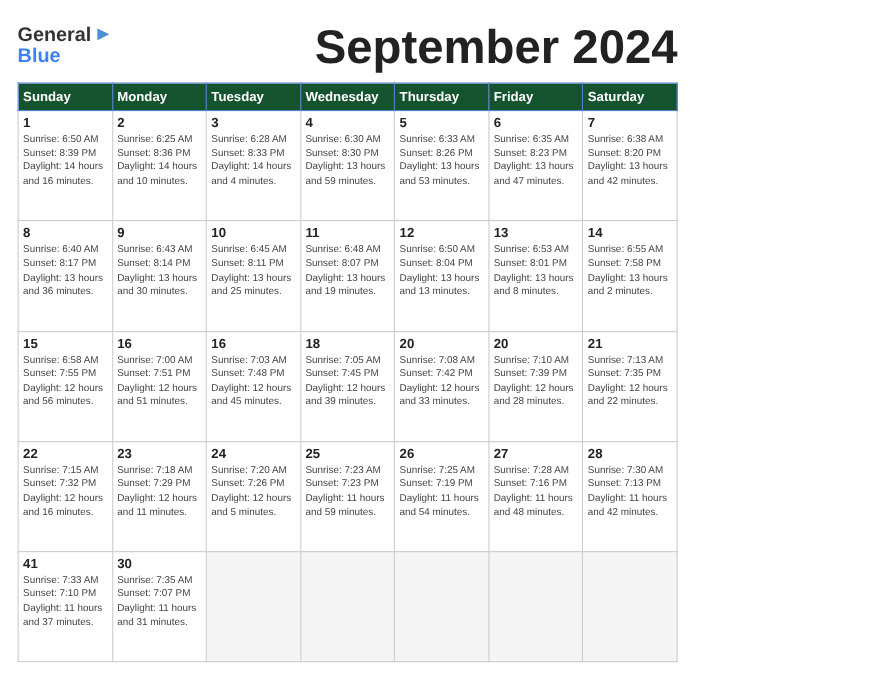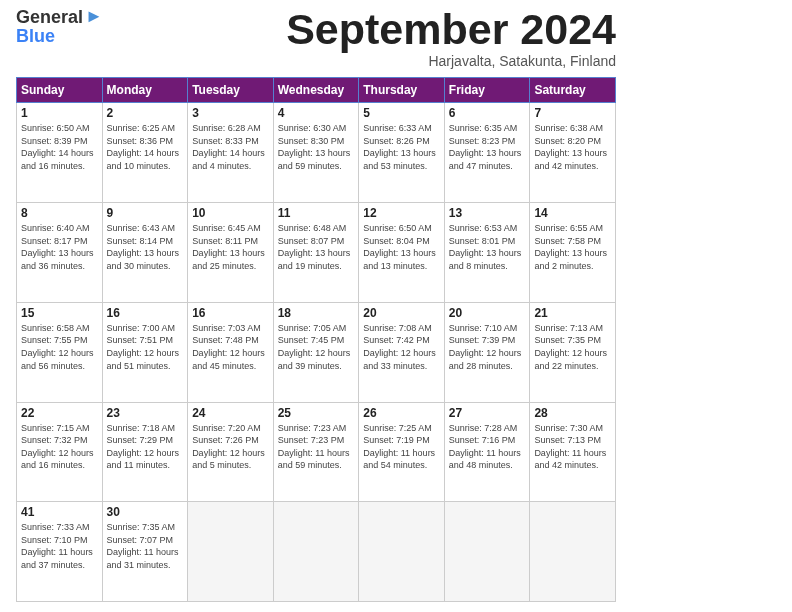--- a/index.html
+++ b/index.html
@@ -6,21 +6,21 @@
     body {
       font-family: Arial, sans-serif;
       background: #fff;
       width: 792px;
       height: 612px;
       overflow: hidden;
     }
     .page {
       width: 632px;
       height: 612px;
-      padding: 6px 16px 10px 16px;
+      padding: 20px 16px 10px 16px;
       display: flex;
       flex-direction: column;
       justify-content: space-between;
     }
     .header {
       display: flex;
       justify-content: space-between;
       align-items: flex-start;
       margin-bottom: 8px;
     }
@@ -64,21 +64,21 @@
       color: #555;
     }
     .calendar {
       flex: 1;
       border: 1px solid #ccc;
       border-collapse: collapse;
       width: 100%;
       table-layout: fixed;
     }
     .calendar th {
-      background: #701a75;
+      background: #14532d;
       color: #fff;
       font-size: 12px;
       font-weight: bold;
       padding: 5px 4px;
       text-align: left;
       border: 1px solid #5580d0;
     }
     .calendar td {
       border: 1px solid #ccc;
       vertical-align: top;
@@ -110,21 +110,20 @@
   <div class="header">
     <div class="logo">
       <div class="logo-row">
         <span class="logo-general">General</span>
         <span class="logo-arrow">►</span>
       </div>
       <span class="logo-blue">Blue</span>
     </div>
     <div class="title-section">
       <div class="main-title">September 2024</div>
-      <div class="subtitle">Harjavalta, Satakunta, Finland</div>
     </div>
   </div>
 
   <table class="calendar">
     <thead>
       <tr>
         <th>Sunday</th>
         <th>Monday</th>
         <th>Tuesday</th>
         <th>Wednesday</th>

